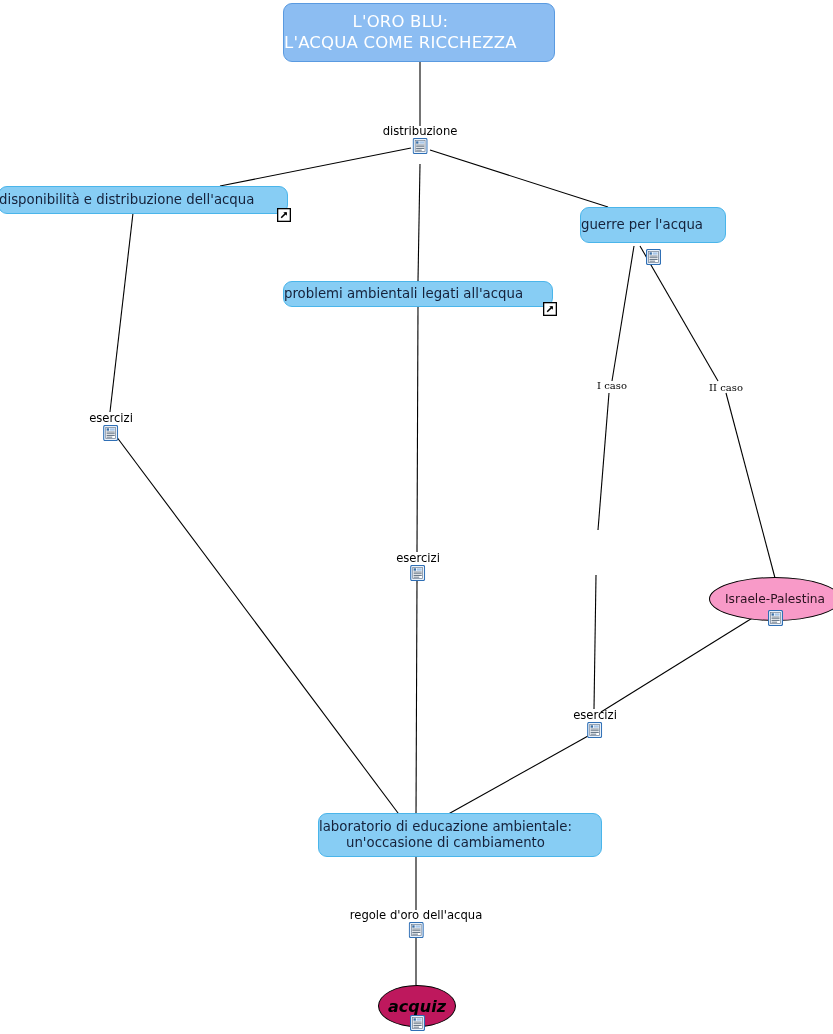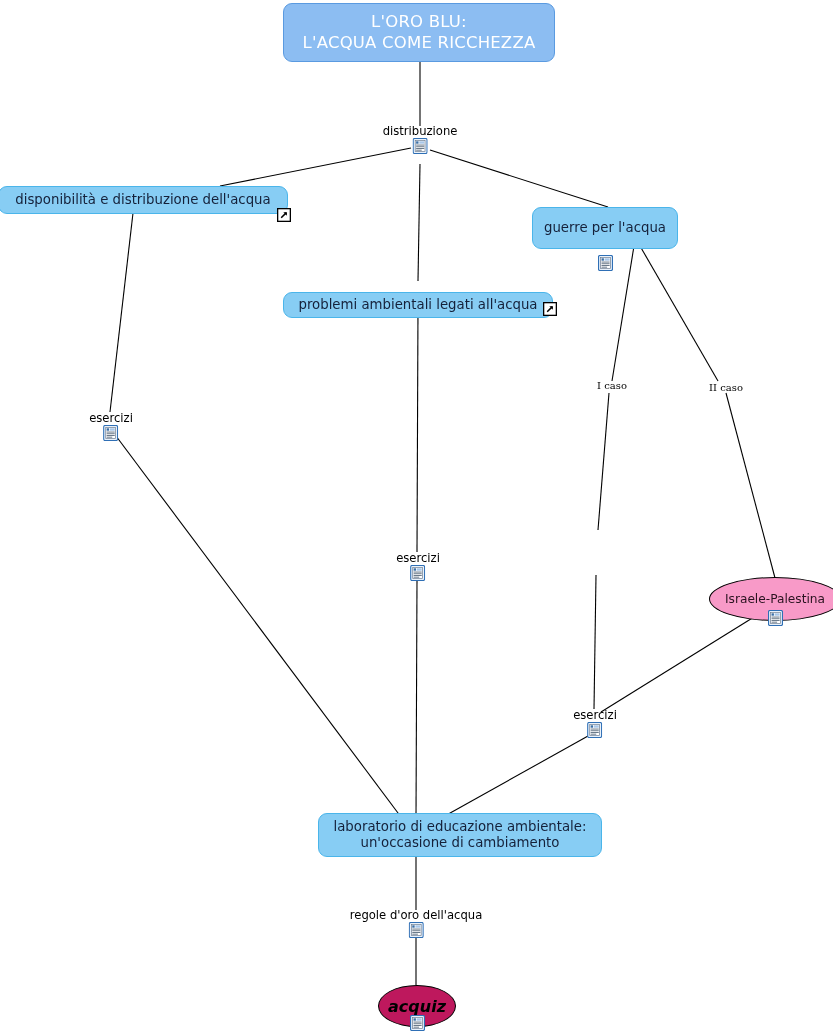--- a/index.html
+++ b/index.html
@@ -31,21 +31,20 @@
   }
 
   
   .node-box {
     position: absolute;
     box-sizing: border-box;
     border-radius: 9px;
     text-align: center;
     display: flex;
     align-items: center;
-    justify-content: center;
     line-height: 1.24;
     white-space: pre-line;
   }
   .node-box.title {
     background: #8cbdf2;
     border: 1px solid #5a9ae0;
     color: #ffffff;
     font-size: 16.5px;
     letter-spacing: .2px;
   }
@@ -171,32 +170,32 @@
     <span>disponibilità e distribuzione dell'acqua</span>
   </div>
   <span class="link-badge" style="left:277px; top:207px;">
     <svg width="14" height="14" viewBox="0 0 14 14">
       <rect x="0.5" y="0.5" width="13" height="13" fill="#ffffff" stroke="#000000" stroke-width="1.6"></rect>
       <path d="M4.2 9.8 L9.4 4.6" stroke="#000000" stroke-width="1.5"></path>
       <path d="M6.3 4.2 L9.9 4.2 L9.9 7.8 Z" fill="#000000"></path>
     </svg>
   </span>
 
-  <div class="node-box concept" style="left:283px; top:292px; width:270px; height:26px;">
+  <div class="node-box concept" style="left:283px; top:281px; width:270px; height:26px;">
     <span>problemi ambientali legati all'acqua</span>
   </div>
   <span class="link-badge" style="left:543px; top:301px;">
     <svg width="14" height="14" viewBox="0 0 14 14">
       <rect x="0.5" y="0.5" width="13" height="13" fill="#ffffff" stroke="#000000" stroke-width="1.6"></rect>
       <path d="M4.2 9.8 L9.4 4.6" stroke="#000000" stroke-width="1.5"></path>
       <path d="M6.3 4.2 L9.9 4.2 L9.9 7.8 Z" fill="#000000"></path>
     </svg>
   </span>
 
-  <div class="node-box concept" style="left:532px; top:207px; width:146px; height:42px;">
+  <div class="node-box concept" style="left:580px; top:207px; width:146px; height:36px;">
     <span>guerre per l'acqua</span>
     <span class="note-icon on-node">
       <svg width="15" height="16" viewBox="0 0 15 16">
         <rect x="0.5" y="0.5" width="14" height="15" rx="1.5" fill="#e8f1fb" stroke="#2f6fb5" stroke-width="1.2"></rect>
         <rect x="2.6" y="2.4" width="9.8" height="11.2" fill="#ffffff" stroke="#6e7d90" stroke-width="0.7"></rect>
         <rect x="3.5" y="3.3" width="2.4" height="2.4" fill="#3a6ea5"></rect>
         <rect x="6.6" y="3.3" width="5.0" height="2.4" fill="#a8c7e8"></rect>
         <rect x="3.5" y="6.6" width="8.1" height="0.9" fill="#5a6b7d"></rect>
         <rect x="3.5" y="8.3" width="8.1" height="0.9" fill="#5a6b7d"></rect>
         <rect x="3.5" y="10.0" width="8.1" height="0.9" fill="#5a6b7d"></rect>

